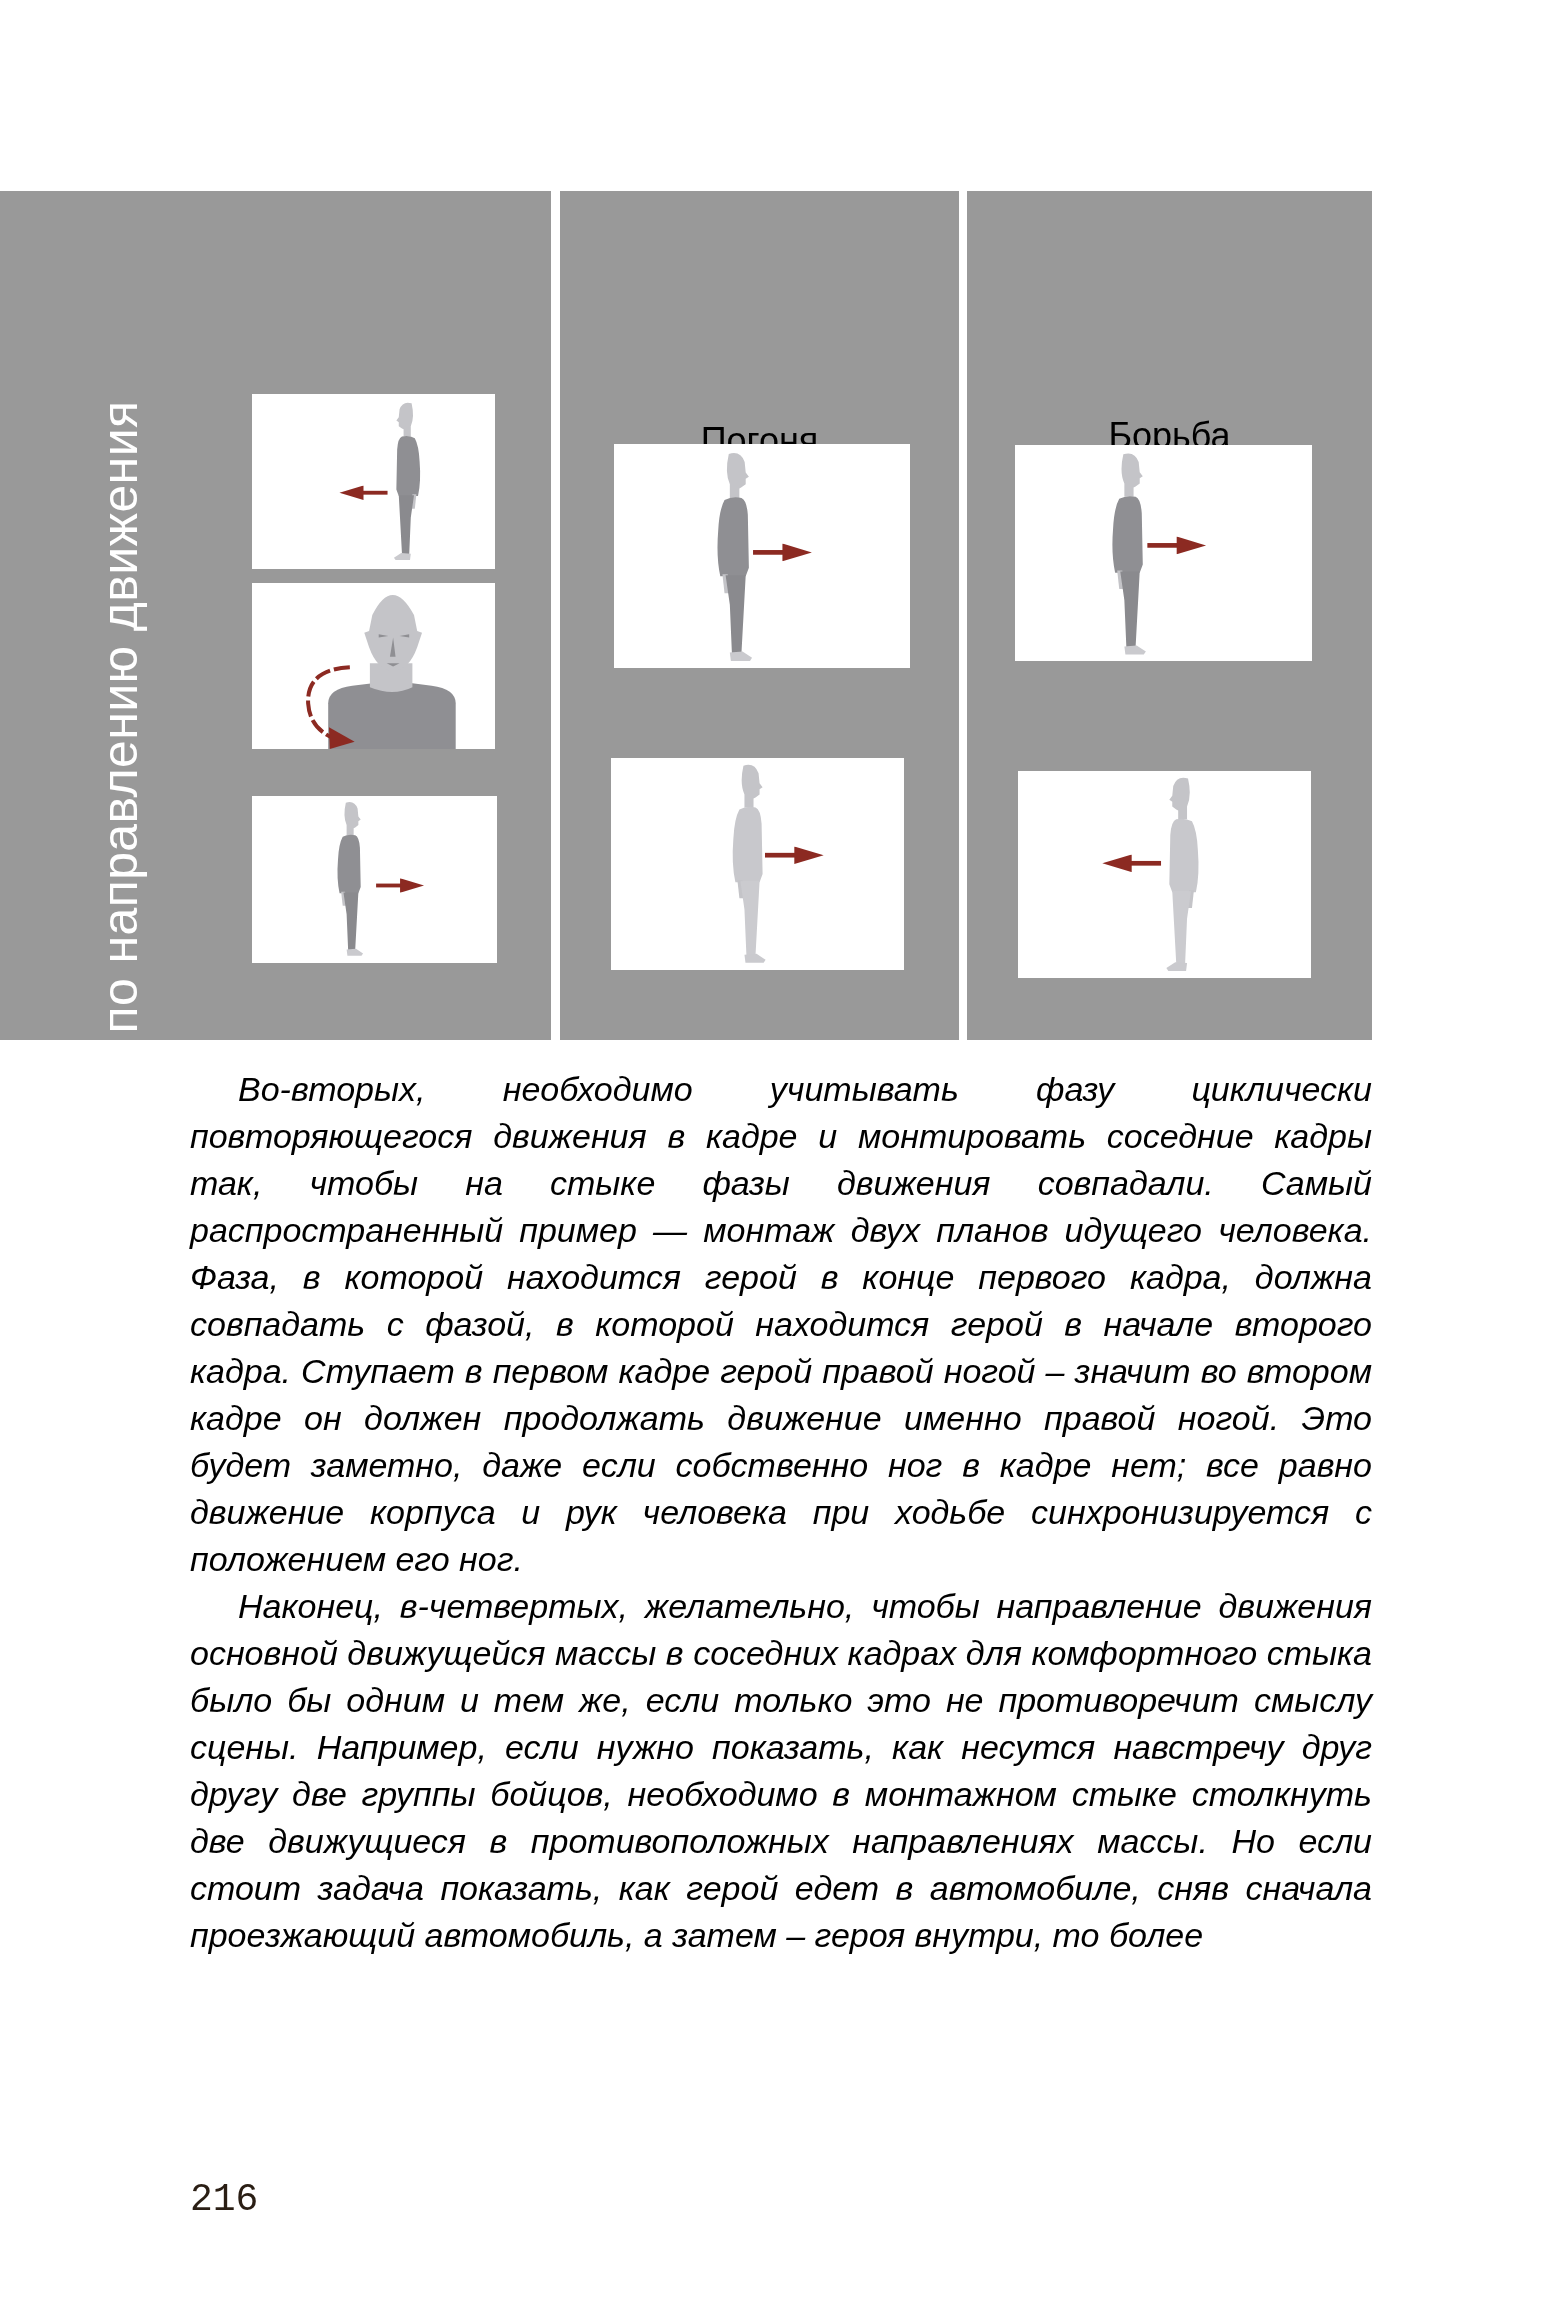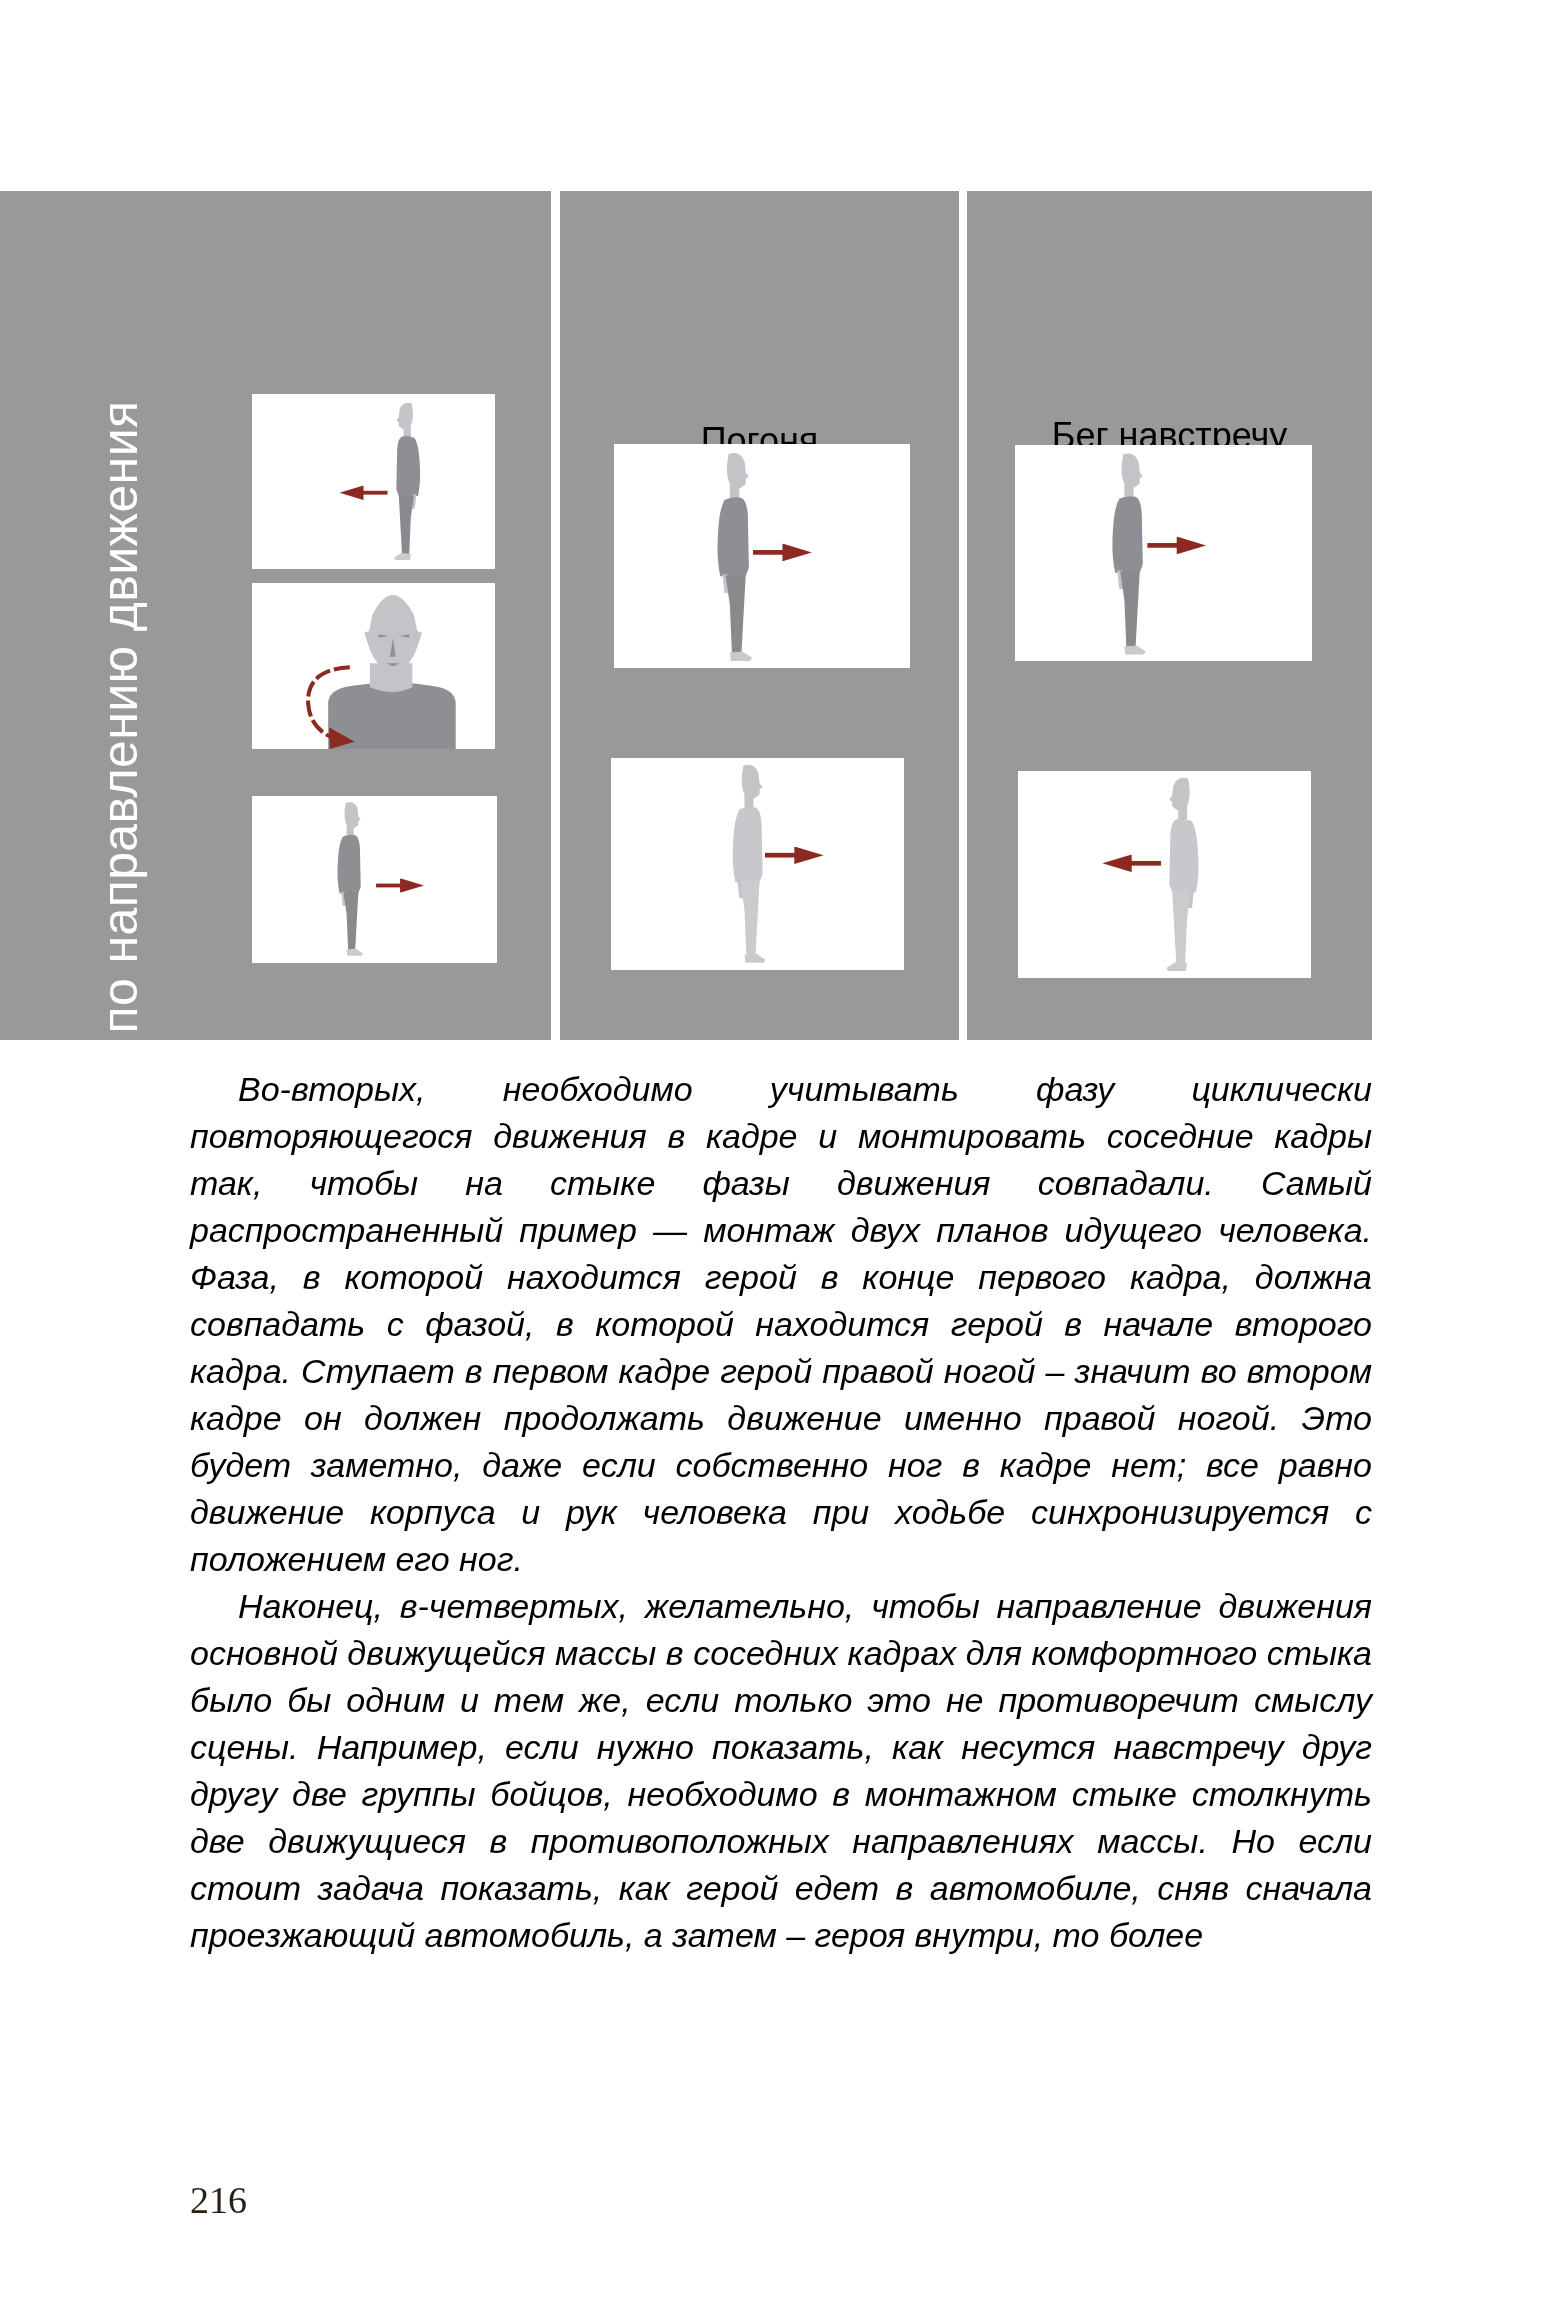--- a/index.html
+++ b/index.html
@@ -30,21 +30,21 @@
   .frame { position: absolute; background: #ffffff; overflow: hidden; }
   .frame svg { position: absolute; left: 0; top: 0; width: 100%; height: 100%; }
 
   .body-text {
     position: absolute; left: 190px; top: 1066px; width: 1182px;
     font-size: 34px; line-height: 47px; text-align: justify; font-style: italic;
   }
   .body-text p { margin: 0; text-indent: 48px; }
   .page-number {
     position: absolute; left: 190px; top: 2178px;
-    font-family: Liberation Serif, serif;
+    font-family: Liberation Mono, monospace;
     font-size: 38px; color: #2a1e14;
   }
 </style>
 </head>
 <body>
 
 <svg width="0" height="0" style="position:absolute">
   <defs>
 
     <symbol id="fig-dark" viewBox="0 0 100 400">
@@ -80,21 +80,20 @@
 <div class="panel" id="panel-2">
   <div class="col-title" style="left:0; top:225px; width:399px;">
     <div>Погоня</div>
     <div>Бег к одной</div>
     <div>цели</div>
   </div>
 </div>
 
 <div class="panel" id="panel-3">
   <div class="col-title" style="left:0; top:220px; width:405px;">
-    <div>Бег навстречу</div>
     <div>Борьба</div>
     <div>Битва</div>
   </div>
 </div>
 
 <div class="frame" style="left:252px; top:394px; width:243px; height:175px;">
   <svg viewBox="0 0 303 218">
     <use href="#fig-dark" x="168" y="6" width="50" height="206" transform="translate(386 0) scale(-1 1)"></use>
     <use href="#arrow-right" x="108" y="114" width="62" height="18" transform="translate(278 0) scale(-1 1)"></use>
   </svg>

